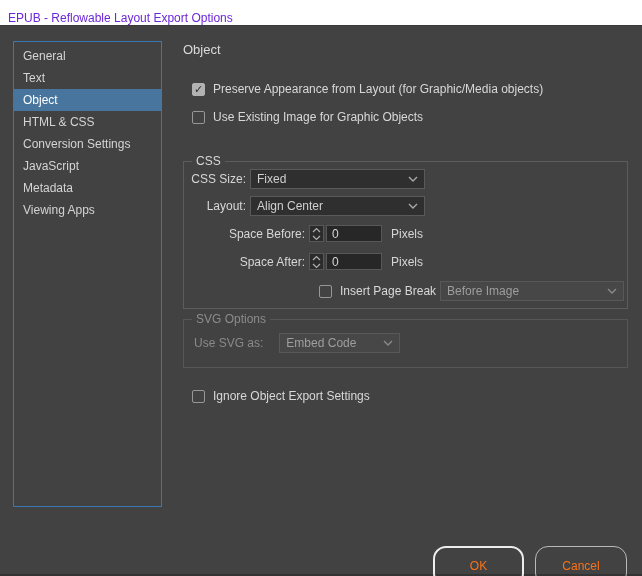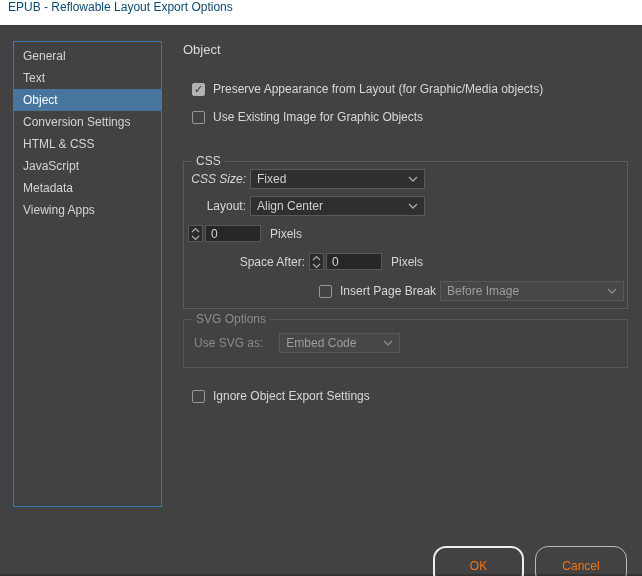--- a/index.html
+++ b/index.html
@@ -5,22 +5,22 @@
   * { box-sizing: border-box; margin: 0; padding: 0; }
   html, body { width: 642px; height: 576px; overflow: hidden; }
   body {
     font-family: "Liberation Sans", "DejaVu Sans", sans-serif;
     font-size: 12px;
     background: #424242;
     position: relative;
   }
   .titlebar {
     position: absolute; top: 0; left: 0; width: 642px; height: 25px;
-    background: #ffffff; color: #0c4a6e;
-    display: flex; align-items: flex-start; padding-left: 8px;
+    background: #ffffff; color: #6d28d9;
+    display: flex; align-items: flex-end; padding-left: 8px;
     font-size: 12px;
   }
   .dialog {
     position: absolute; top: 25px; left: 0; width: 642px; height: 551px;
     background: #424242; border-top: 1px solid #383838; border-bottom: 2px solid #333333;
   }
   
   .sidebar {
     position: absolute; left: 13px; top: 15px; width: 149px; height: 466px;
     border: 1px solid #3778b5; padding-top: 3px;
@@ -91,22 +91,22 @@
 <div class="titlebar">
   <span>EPUB - Reflowable Layout Export Options</span>
 </div>
 
 <div class="dialog">
 
   <div class="sidebar">
     <div class="nav-item">General</div>
     <div class="nav-item">Text</div>
     <div class="nav-item selected">Object</div>
+    <div class="nav-item">HTML &amp; CSS</div>
     <div class="nav-item">Conversion Settings</div>
-    <div class="nav-item">HTML &amp; CSS</div>
     <div class="nav-item">JavaScript</div>
     <div class="nav-item">Metadata</div>
     <div class="nav-item">Viewing Apps</div>
   </div>
 
   <div class="page-title">Object</div>
 
   <div class="cb-row" style="left:192px; top:55px;">
     <span class="checkbox checked">
       <span class="check">✓</span>
@@ -116,40 +116,41 @@
 
   <div class="cb-row" style="left:192px; top:83px;">
     <span class="checkbox"></span>
     <span class="cb-label">Use Existing Image for Graphic Objects</span>
   </div>
 
   <div class="groupbox" style="left:183px; top:135px; width:445px; height:148px;">
     <span class="legend">CSS</span>
 
     <div class="frow" style="left:0; top:7px;">
-      <span class="flabel" style="width:62px;font-style:italic;">CSS Size:</span>
+      <span class="flabel" style="width:62px;">CSS Size:</span>
       <span class="dropdown" style="width:175px; margin-left:4px;">
         <span>Fixed</span>
         <svg class="chev" width="10" height="6" viewBox="0 0 10 6">
             <polyline points="1,1 5,5 9,1" fill="none" stroke="#a8a8a8" stroke-width="1.4"></polyline>
           </svg>
       </span>
     </div>
 
     <div class="frow" style="left:0; top:34px;">
       <span class="flabel" style="width:62px;">Layout:</span>
       <span class="dropdown" style="width:175px; margin-left:4px;">
         <span>Align Center</span>
         <svg class="chev" width="10" height="6" viewBox="0 0 10 6">
             <polyline points="1,1 5,5 9,1" fill="none" stroke="#a8a8a8" stroke-width="1.4"></polyline>
           </svg>
       </span>
     </div>
 
     <div class="frow" style="left:0; top:63px;">
+      <span class="flabel" style="width:121px;">Space Before:</span>
       <span class="stepper" style="margin-left:4px;">
         <svg width="9" height="14" viewBox="0 0 9 14">
             <polyline points="1,5 4.5,1.5 8,5" fill="none" stroke="#b0b0b0" stroke-width="1.2"></polyline>
             <polyline points="1,9 4.5,12.5 8,9" fill="none" stroke="#b0b0b0" stroke-width="1.2"></polyline>
           </svg>
       </span>
       <input class="numfield" value="0" style="">
       <span class="unit">Pixels</span>
     </div>
 

